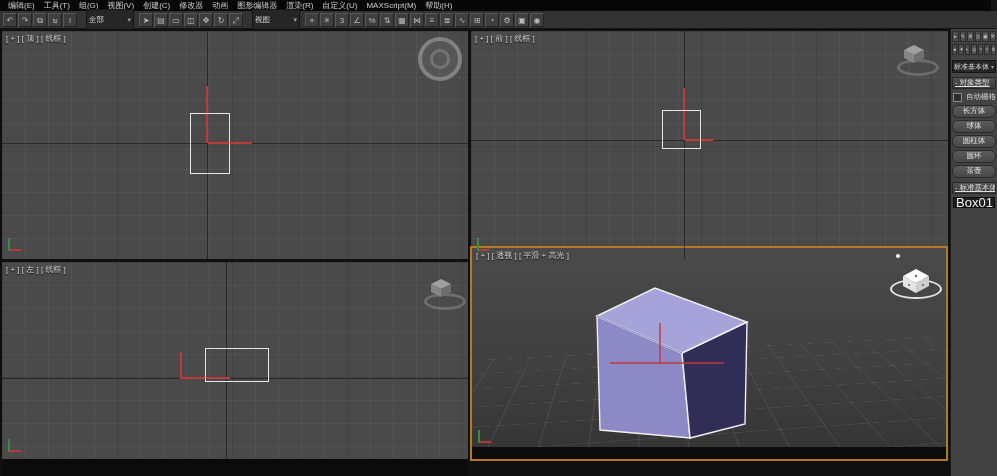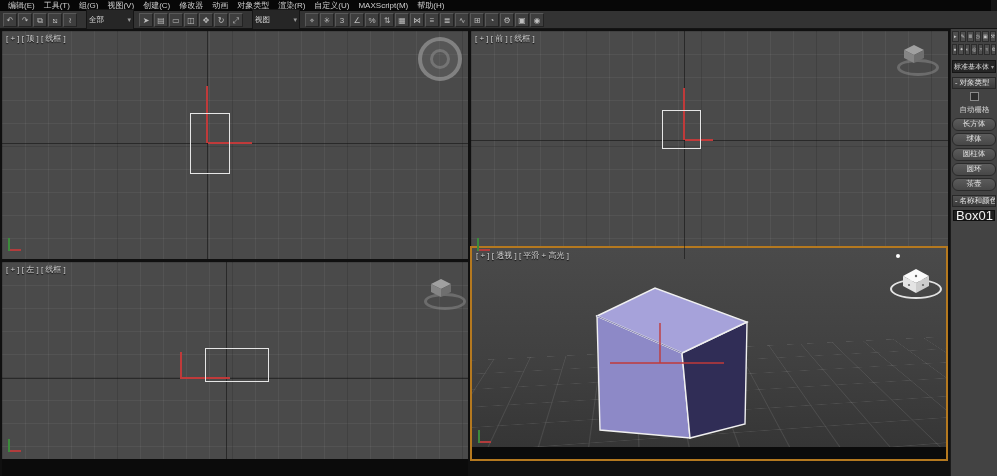--- a/index.html
+++ b/index.html
@@ -68,22 +68,22 @@
           border-left:1px solid #1b1b1b;box-sizing:border-box;padding:2px 1px;overflow:hidden;}
   .cp-row{display:flex;gap:1px;margin-bottom:2px;}
   .cp-tab{width:6px;height:9px;background:#4e4e4e;border:1px solid #2c2c2c;color:#c9c9c9;
           font-size:5px;line-height:8px;text-align:center;overflow:hidden;}
   .cp-select{height:11px;background:#262626;border:1px solid #161616;color:#ddd;font-size:7px;
              display:flex;align-items:center;justify-content:space-between;padding:0 1px;
              margin:5px 0 4px 0;overflow:hidden;white-space:nowrap;}
   .cp-select .arr{color:#999;font-size:6px;}
   .rollout{height:10px;background:linear-gradient(#525252,#3a3a3a);border:1px solid #282828;
            color:#e0e0e0;font-size:7.5px;line-height:9px;padding-left:2px;margin:4px 0 3px 0;
-           overflow:hidden;white-space:nowrap;}
-  .autogrid{display:flex;align-items:center;gap:4px;margin:2px 0 3px 1px;flex-direction:column;}
+           overflow:hidden;white-space:nowrap;text-decoration:underline;}
+  .autogrid{display:flex;align-items:center;gap:4px;margin:2px 0 3px 1px;}
   .autogrid .chk{width:7px;height:7px;background:#2d2d2d;border:1px solid #8a8a8a;}
   .autogrid .lbl{font-size:7.5px;color:#d6d6d6;white-space:nowrap;}
   .obj-btn{width:42px;height:11px;margin:0 auto 2px auto;background:linear-gradient(#5c5c5c,#474747);
            border:1px solid #2a2a2a;border-radius:6px;color:#e2e2e2;font-size:7.5px;line-height:10px;
            text-align:center;overflow:hidden;white-space:nowrap;}
   .name-field{width:42px;height:11px;margin:2px auto 0 auto;background:#1e1e1e;border:1px solid #0e0e0e;
               color:#f2f2f2;font-size:13px;line-height:10px;padding-left:2px;box-sizing:border-box;
               overflow:hidden;white-space:nowrap;}
 </style>
 </head>
@@ -93,21 +93,21 @@
 
   <div class="menubar">
 
   <span class="menu-item">编辑(E)</span>
       <span class="menu-item">工具(T)</span>
       <span class="menu-item">组(G)</span>
       <span class="menu-item">视图(V)</span>
       <span class="menu-item">创建(C)</span>
       <span class="menu-item">修改器</span>
       <span class="menu-item">动画</span>
-      <span class="menu-item">对象类型</span>
+      <span class="menu-item">图形编辑器</span>
       <span class="menu-item">渲染(R)</span>
       <span class="menu-item">自定义(U)</span>
       <span class="menu-item">MAXScript(M)</span>
       <span class="menu-item">帮助(H)</span>
     </div>
 
   <div class="toolbar">
     <div class="tb-group">
 
     <span class="tb-icon"><i>↶</i></span>
@@ -271,17 +271,17 @@
       <span class="lbl">自动栅格</span>
     </div>
     <div>
 
     <div class="obj-btn">长方体</div>
         <div class="obj-btn">球体</div>
         <div class="obj-btn">圆柱体</div>
         <div class="obj-btn">圆环</div>
         <div class="obj-btn">茶壶</div>
       </div>
-    <div class="rollout">- 名称和颜色</div>
+    <div class="rollout">- 标准基本体</div>
     <div class="name-field">Box01</div>
   </div>
 
 </div>
 
 </body></html>

